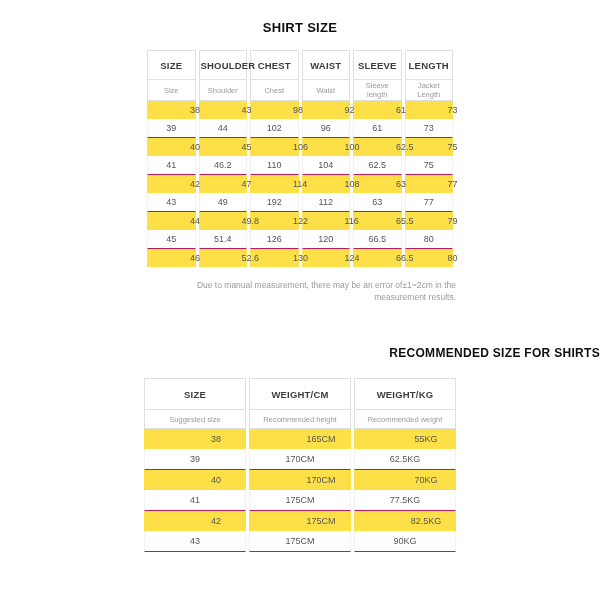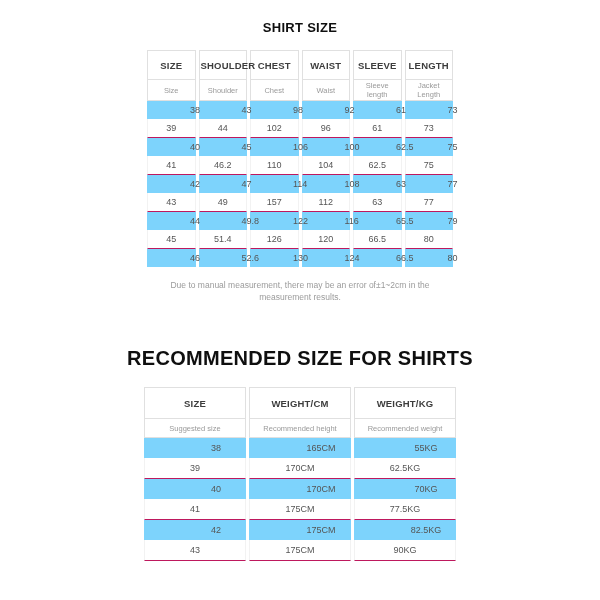--- a/index.html
+++ b/index.html
@@ -21,21 +21,22 @@
     color: #0f0f0f;
     line-height: 1.1;
     letter-spacing: 0.3px;
   }
   .title-1 {
     padding-top: 21px;
     font-size: 13px;
   }
   .title-2 {
     margin-top: 44px;
-    font-size: 20px;
+    font-size: 12px;
+    text-align: right;
   }
   table.size-table {
     border-collapse: separate;
     border-spacing: 3px 0;
     margin: 0 auto;
     table-layout: fixed;
     empty-cells: show;
   }
   table.t1 { width: 312px; margin-top: 15px; }
   table.t2 { width: 318px; margin-top: 18px; }
@@ -67,33 +68,33 @@
   table.size-table td {
     text-align: center;
     font-size: 9px;
     color: #555555;
     background: #ffffff;
   }
   table.t1 td { height: 16px; }
   table.t2 td { height: 18px; }
 
   table.size-table tr.shaded td {
-    background: #7dd3fc;
+    background: #fde047;
     padding-left: 43px;
   }
   table.size-table tr.plain td {
     border-bottom: 1px solid #be185d;
     border-left: 1px solid #f2f2f2;
     border-right: 1px solid #f2f2f2;
   }
 
   .notes {
     width: 312px;
     margin: 13px auto 0 auto;
-    text-align: center;
+    text-align: right;
   }
   .note-line {
     font-size: 8.5px;
     line-height: 11.5px;
     color: #9b9b9b;
   }
 </style>
 </head>
 <body>
 
@@ -157,21 +158,21 @@
           <td>42</td>
           <td>47</td>
           <td>114</td>
           <td>108</td>
           <td>63</td>
           <td>77</td>
         </tr>
         <tr class="plain">
           <td>43</td>
           <td>49</td>
-          <td>157</td>
+          <td>192</td>
           <td>112</td>
           <td>63</td>
           <td>77</td>
         </tr>
         <tr class="shaded">
           <td>44</td>
           <td>49.8</td>
           <td>122</td>
           <td>116</td>
           <td>65.5</td>

